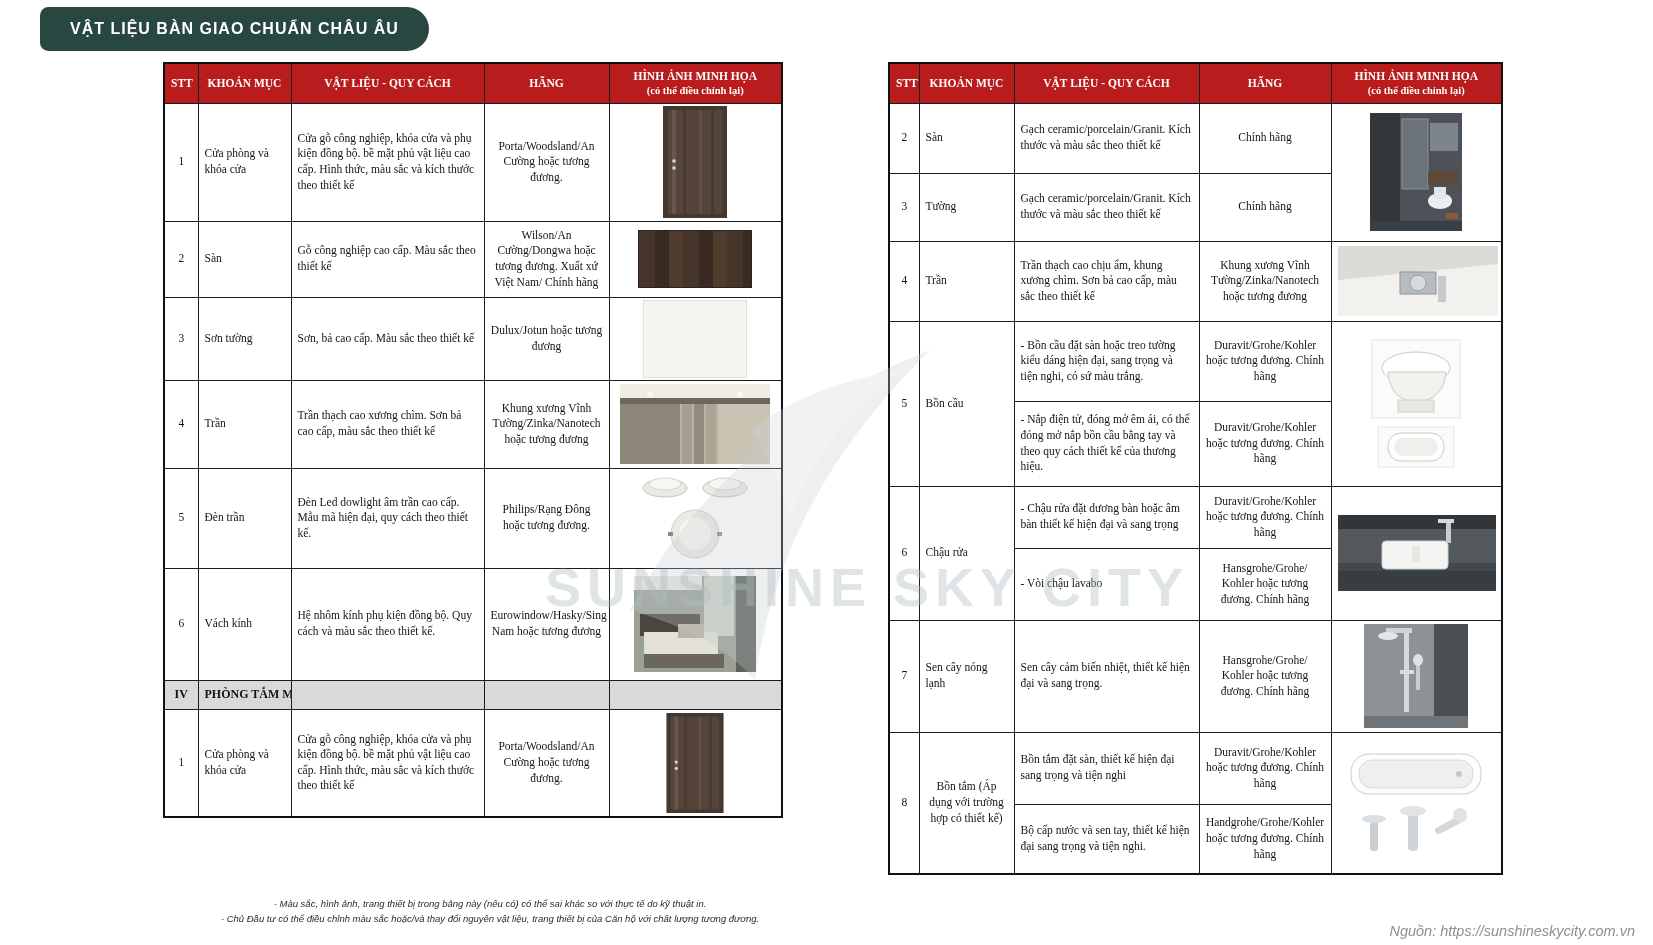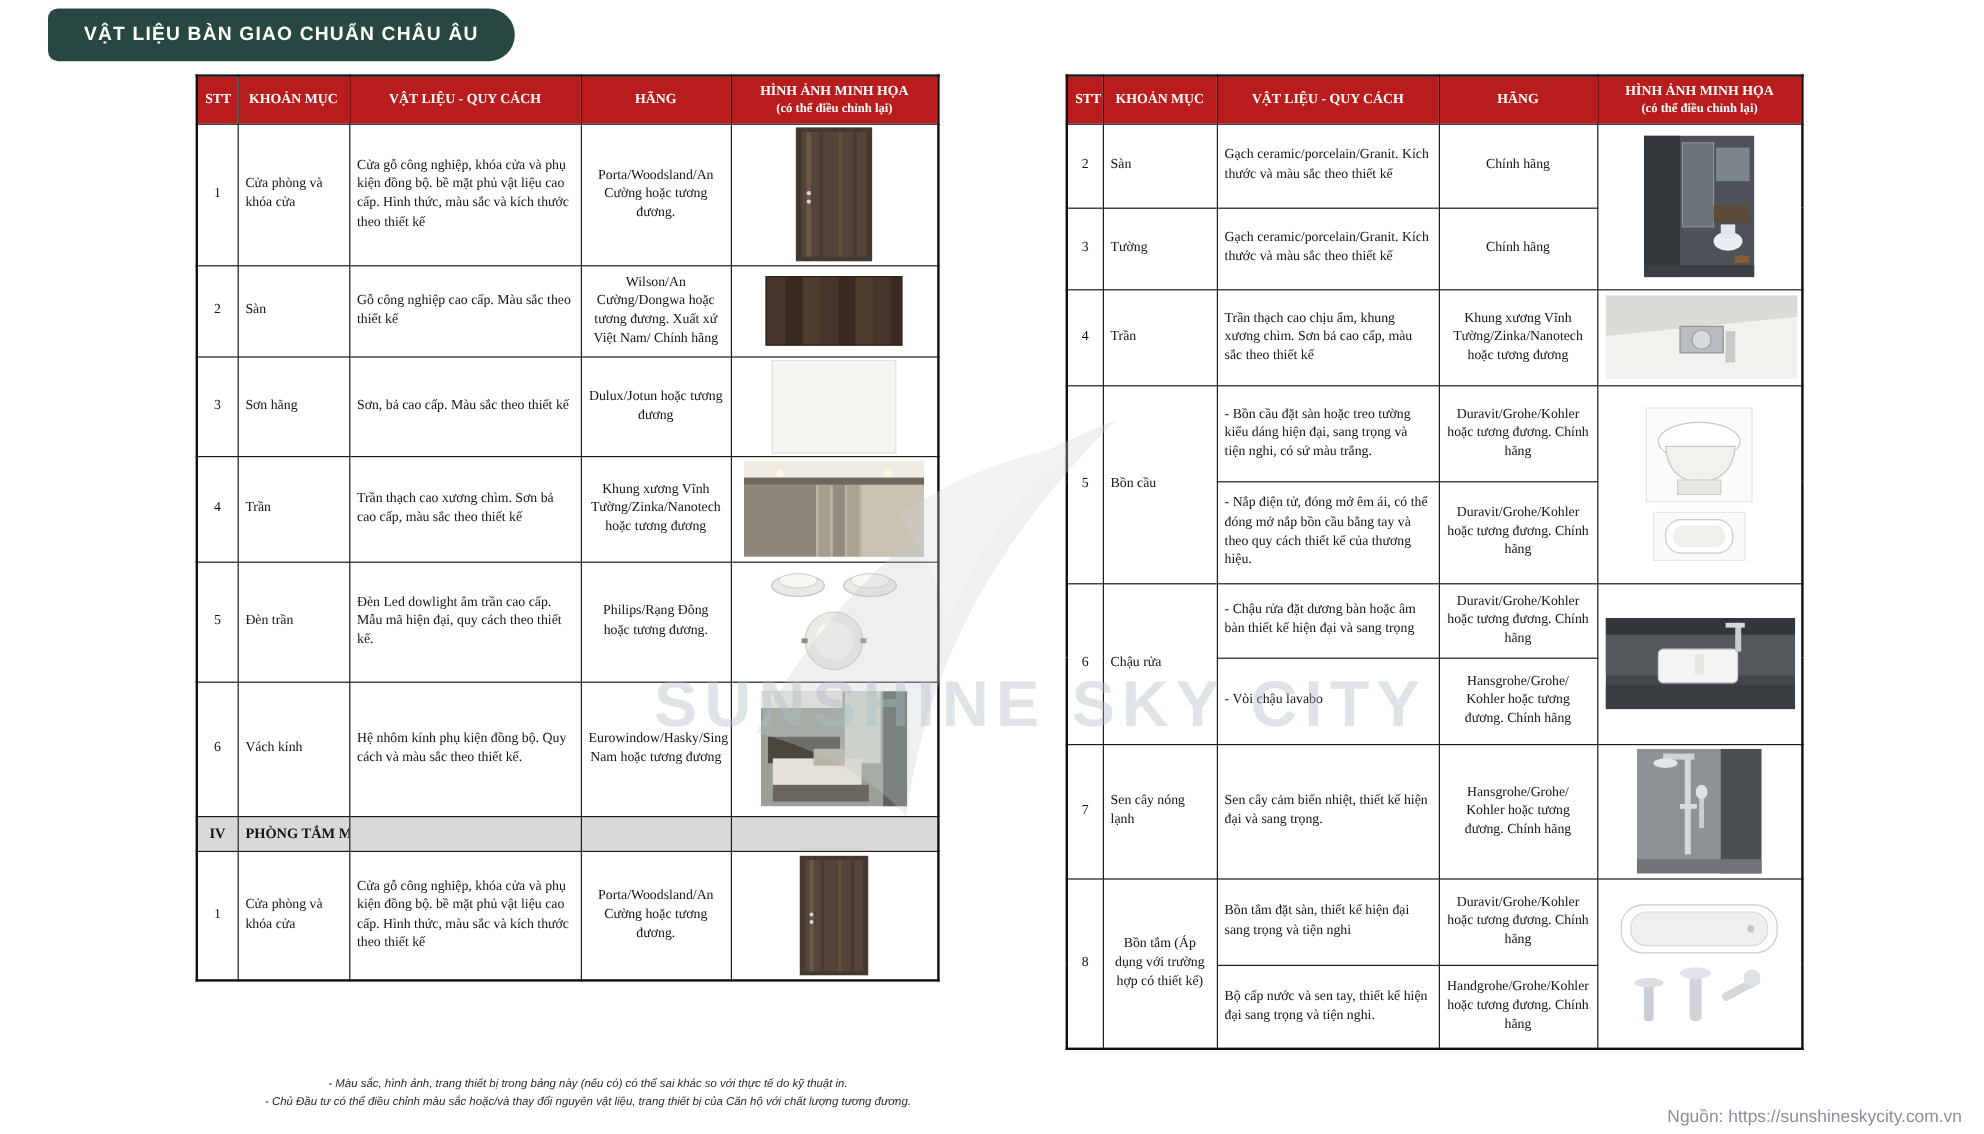--- a/index.html
+++ b/index.html
@@ -28,21 +28,21 @@
   .note-italic{}
 
   .tbl-left{position:absolute;left:163px;top:62px;width:618px;}
   .tbl-right{position:absolute;left:888px;top:62px;width:613px;}
 
   
   .footnotes{position:absolute;left:165px;top:897px;width:650px;text-align:center;
              font-family:"Liberation Sans",sans-serif;font-style:italic;font-size:9.5px;
              color:#2b2b2b;line-height:1.55;}
   .source{position:absolute;right:18px;bottom:6px;font-family:"Liberation Sans",sans-serif;
-          font-size:14.5px;color:#8a9096;}
+          font-style:italic;font-size:14.5px;color:#8a9096;}
 
   
   .wm-layer{position:absolute;left:0;top:0;width:1653px;height:945px;pointer-events:none;z-index:30;}
   .wm-text{position:absolute;left:545px;top:556px;font-family:"Liberation Sans",sans-serif;
            font-weight:bold;font-size:54px;letter-spacing:6px;color:rgba(176,188,196,0.40);
            white-space:nowrap;}
   .wm-swoosh{position:absolute;left:600px;top:310px;opacity:0.30;}
 
   
   .ph-floor{width:112px;height:56px;border:1px solid #2e2117;
@@ -97,21 +97,21 @@
     </tr>
     <tr style="height:76px">
       <td class="c">2</td>
       <td class="l">Sàn</td>
       <td class="l">Gỗ công nghiệp cao cấp. Màu sắc theo thiết kế</td>
       <td class="c">Wilson/An Cường/Dongwa hoặc tương đương. Xuất xứ Việt Nam/ Chính hãng</td>
       <td class="imgcell"><div class="ph-floor"></div></td>
     </tr>
     <tr style="height:80px">
       <td class="c">3</td>
-      <td class="l">Sơn hãng</td>
+      <td class="l">Sơn tường</td>
       <td class="l">Sơn, bả cao cấp. Màu sắc theo thiết kế</td>
       <td class="c">Dulux/Jotun hoặc tương đương</td>
       <td class="imgcell"><div class="ph-paint"></div></td>
     </tr>
     <tr style="height:88px">
       <td class="c">4</td>
       <td class="l">Trần</td>
       <td class="l">Trần thạch cao xương chìm. Sơn bả cao cấp, màu sắc theo thiết kế</td>
       <td class="c">Khung xương Vĩnh Tường/Zinka/Nanotech hoặc tương đương</td>
       <td class="imgcell">

